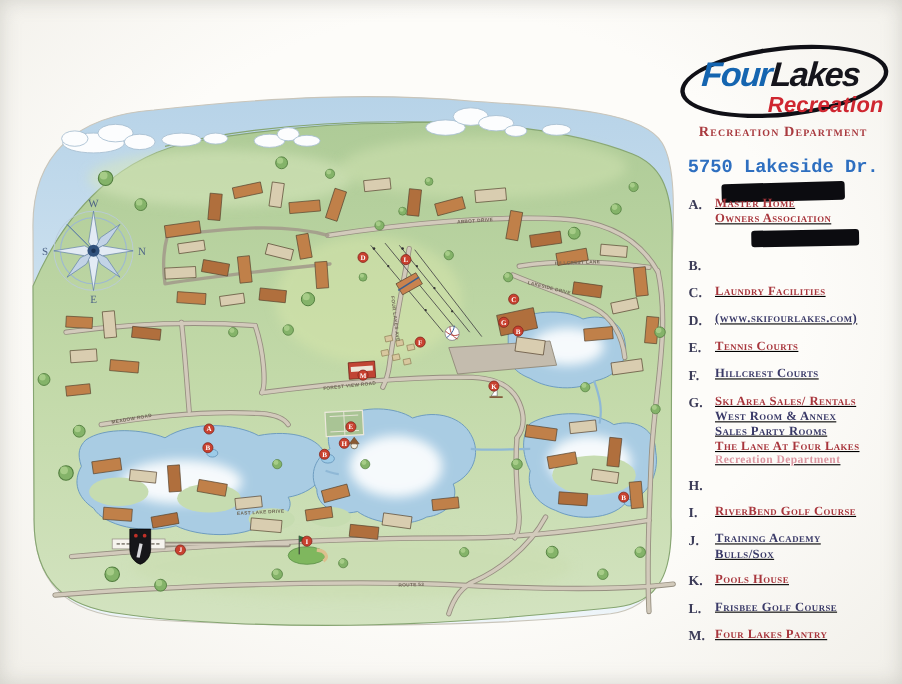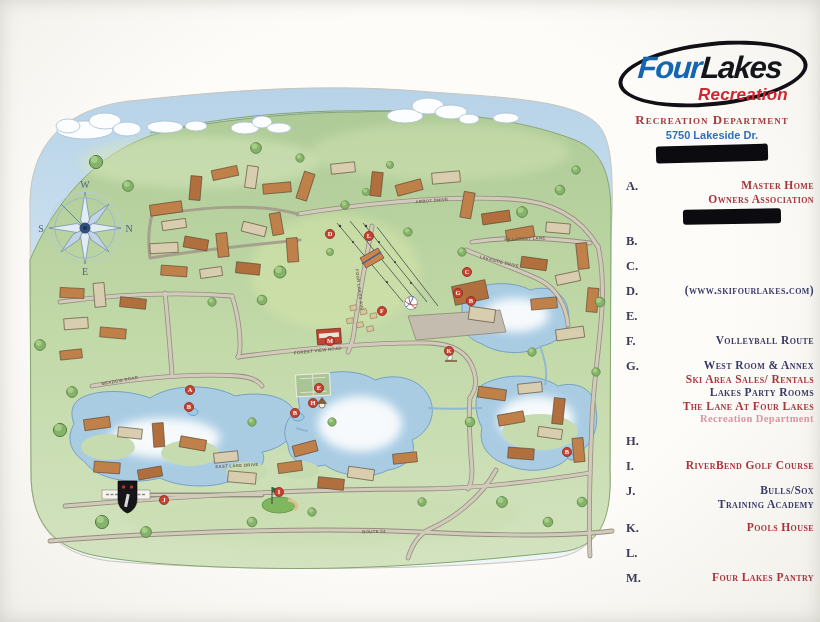--- a/index.html
+++ b/index.html
@@ -13,31 +13,31 @@
   #brand{position:absolute;left:612px;top:28px;width:205px;height:88px;}
   #brand .oval{position:absolute;left:6px;top:14px;width:182px;height:56px;
     border:4px solid #101016;border-radius:50%;transform:rotate(-6deg);}
   #brand .wordmark{position:absolute;left:26px;top:22px;white-space:nowrap;
     font-family:"Liberation Sans",sans-serif;font-style:italic;font-weight:900;
     font-size:31px;letter-spacing:-1.5px;transform:skewX(-4deg);}
   #brand .four{color:#1565b0;}
   #brand .lakes{color:#15151c;}
   #brand .recreation{position:absolute;left:86px;top:57px;
     font-family:"Liberation Sans",sans-serif;font-style:italic;font-weight:700;
-    font-size:17px;color:#cf2630;letter-spacing:.2px;}
+    font-size:20px;color:#cf2630;letter-spacing:.2px;}
   #dept{position:absolute;left:612px;top:112px;width:200px;text-align:center;}
   .dept-1{font-weight:700;font-size:13px;font-variant:small-caps;letter-spacing:1px;color:#a93a3f;}
-  .dept-2{font-family:Liberation Sans, sans-serif;font-weight:600;font-size:11px;color:#2e6fc0;margin-top:1px;}
+  .dept-2{font-family:Liberation Mono, monospace;font-weight:600;font-size:17px;color:#2e6fc0;margin-top:15px;}
   .redact-bar{background:#0c0c10;border-radius:3px;}
   #dept .redact-bar{width:112px;height:17px;margin:4px auto 0;transform:rotate(-1.5deg);}
   
   #legend{position:absolute;left:614px;top:179px;width:200px;}
   .lg-row{display:flex;margin-bottom:10px;}
   .lg-key{width:24px;padding-left:12px;flex:none;font-weight:700;font-size:12.5px;color:#3c3c58;}
-  .lg-lines{flex:1;text-align:right;}
+  .lg-lines{flex:1;text-align:left;text-decoration:underline;}
   .lg-line{display:block;font-weight:700;font-size:11.5px;line-height:13.5px;
     font-variant:small-caps;letter-spacing:.4px;}
   .c-red{color:#a8353c;}
   .c-navy{color:#3a3a68;}
   .c-pink{color:#db96a1;font-variant:normal;font-weight:600;font-size:10.5px;line-height:11px;}
   .lg-lines .redact-bar{width:98px;height:15px;margin:3px auto 0;transform:rotate(-1deg);}
   
   .st-txt{font-family:"Liberation Sans",sans-serif;font-weight:600;font-size:4.3px;
     fill:#6d6554;letter-spacing:.3px;text-transform:uppercase;text-anchor:middle;}
   .mk-txt{font-family:"Liberation Serif",serif;font-weight:700;font-size:6.4px;fill:#fff;text-anchor:middle;}
@@ -458,70 +458,79 @@
           <span class="lg-line c-red">Master Home</span>
           <span class="lg-line c-red">Owners Association</span>
           <div class="redact-bar"></div>
         </div>
       </div>
       <div class="lg-row">
         <span class="lg-key">B.</span>
       </div>
       <div class="lg-row">
         <span class="lg-key">C.</span>
+        <div class="lg-lines">
+          <span class="lg-line c-red">Laundry Facilities</span>
+        </div>
       </div>
       <div class="lg-row">
         <span class="lg-key">D.</span>
         <div class="lg-lines">
           <span class="lg-line c-navy">(www.skifourlakes.com)</span>
         </div>
       </div>
       <div class="lg-row">
         <span class="lg-key">E.</span>
+        <div class="lg-lines">
+          <span class="lg-line c-red">Tennis Courts</span>
+        </div>
       </div>
       <div class="lg-row">
         <span class="lg-key">F.</span>
         <div class="lg-lines">
-          <span class="lg-line c-navy">Volleyball Route</span>
+          <span class="lg-line c-navy">Hillcrest Courts</span>
         </div>
       </div>
       <div class="lg-row">
         <span class="lg-key">G.</span>
         <div class="lg-lines">
+          <span class="lg-line c-red">Ski Area Sales/ Rentals</span>
           <span class="lg-line c-navy">West Room &amp; Annex</span>
-          <span class="lg-line c-red">Ski Area Sales/ Rentals</span>
-          <span class="lg-line c-navy">Lakes Party Rooms</span>
+          <span class="lg-line c-navy">Sales Party Rooms</span>
           <span class="lg-line c-red">The Lane  At Four Lakes</span>
           <span class="lg-line c-pink">Recreation Department</span>
         </div>
       </div>
       <div class="lg-row">
         <span class="lg-key">H.</span>
       </div>
       <div class="lg-row">
         <span class="lg-key">I.</span>
         <div class="lg-lines">
           <span class="lg-line c-red">RiverBend Golf Course</span>
         </div>
       </div>
       <div class="lg-row">
         <span class="lg-key">J.</span>
         <div class="lg-lines">
+          <span class="lg-line c-navy">Training Academy</span>
           <span class="lg-line c-navy">Bulls/Sox</span>
-          <span class="lg-line c-navy">Training Academy</span>
         </div>
       </div>
       <div class="lg-row">
         <span class="lg-key">K.</span>
         <div class="lg-lines">
           <span class="lg-line c-red">Pools House</span>
         </div>
       </div>
       <div class="lg-row">
         <span class="lg-key">L.</span>
+        <div class="lg-lines">
+          <span class="lg-line c-navy">Frisbee Golf Course</span>
+        </div>
       </div>
       <div class="lg-row">
         <span class="lg-key">M.</span>
         <div class="lg-lines">
           <span class="lg-line c-red">Four Lakes Pantry</span>
         </div>
       </div>
     </div>
 </div>
 

